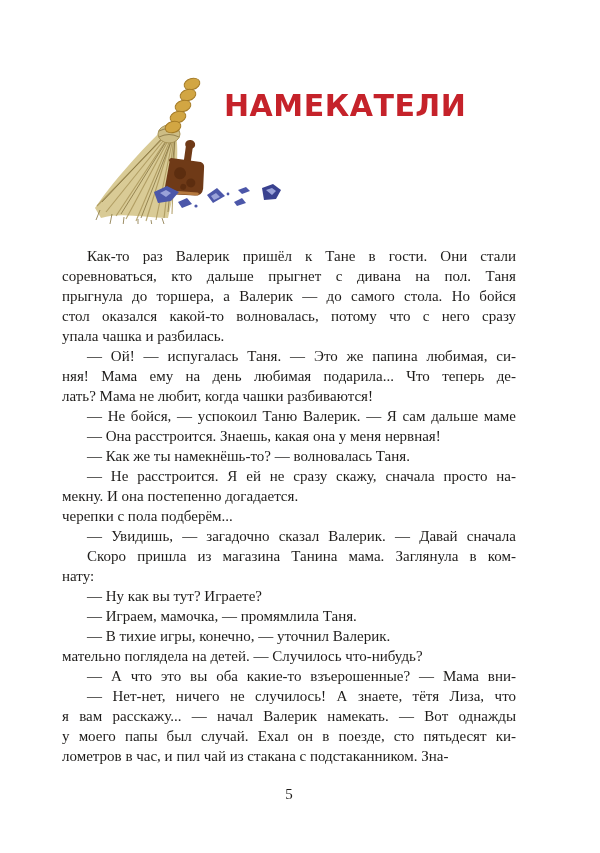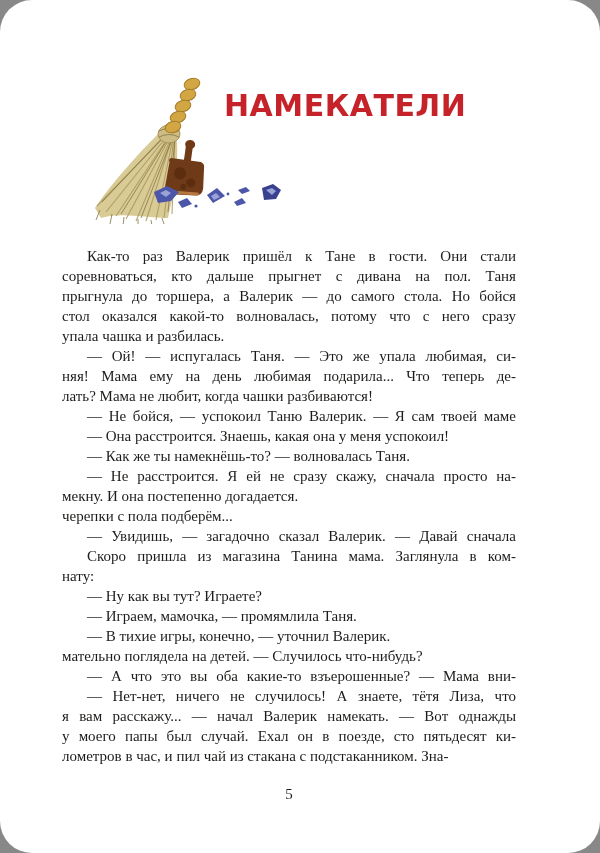--- a/index.html
+++ b/index.html
@@ -21,21 +21,20 @@
   }
   html,body{margin:0;padding:0;}
   body{background:#888;display:flex;justify-content:center;}
   #page{
     position:relative;
     width:600px;height:853px;
     background:var(--bg);
     overflow:hidden;
     font-family:"Liberation Serif", serif;
     color:var(--text-color);
-    border-radius:32px;
   }
   .chapter-title{
     position:absolute;
     left:224px;top:88px;
     width:230px;
     font-family:"DejaVu Sans", sans-serif;
     font-weight:bold;
     font-size:30px;
     letter-spacing:0.5px;
     color:var(--title-color);
@@ -149,29 +148,29 @@
 
   <div class="body-text" id="paragraphs">
       <div class="paragraph">
         <div class="line first">Как-то раз Валерик пришёл к Тане в гости. Они стали</div>
         <div class="line">соревноваться, кто дальше прыгнет с дивана на пол. Таня</div>
         <div class="line">прыгнула до торшера, а Валерик — до самого стола. Но бойся</div>
         <div class="line">стол оказался какой-то волновалась, потому что с него сразу</div>
         <div class="line last">упала чашка и разбилась.</div>
       </div>
       <div class="paragraph">
-        <div class="line first">— Ой! — испугалась Таня. — Это же упала любимая, си-</div>
+        <div class="line first">— Ой! — испугалась Таня. — Это же папина любимая, си-</div>
         <div class="line">няя! Мама ему на день любимая подарила... Что теперь де-</div>
         <div class="line last">лать? Мама не любит, когда чашки разбиваются!</div>
       </div>
       <div class="paragraph">
-        <div class="line first">— Не бойся, — успокоил Таню Валерик. — Я сам твоей маме</div>
-      </div>
-      <div class="paragraph">
-        <div class="line first last">— Она расстроится. Знаешь, какая она у меня успокоил!</div>
+        <div class="line first">— Не бойся, — успокоил Таню Валерик. — Я сам дальше маме</div>
+      </div>
+      <div class="paragraph">
+        <div class="line first last">— Она расстроится. Знаешь, какая она у меня нервная!</div>
       </div>
       <div class="paragraph">
         <div class="line first last">— Как же ты намекнёшь-то? — волновалась Таня.</div>
       </div>
       <div class="paragraph">
         <div class="line first">— Не расстроится. Я ей не сразу скажу, сначала просто на-</div>
         <div class="line last">мекну. И она постепенно догадается.</div>
       </div>
       <div class="paragraph">
         <div class="line last">черепки с пола подберём...</div>

